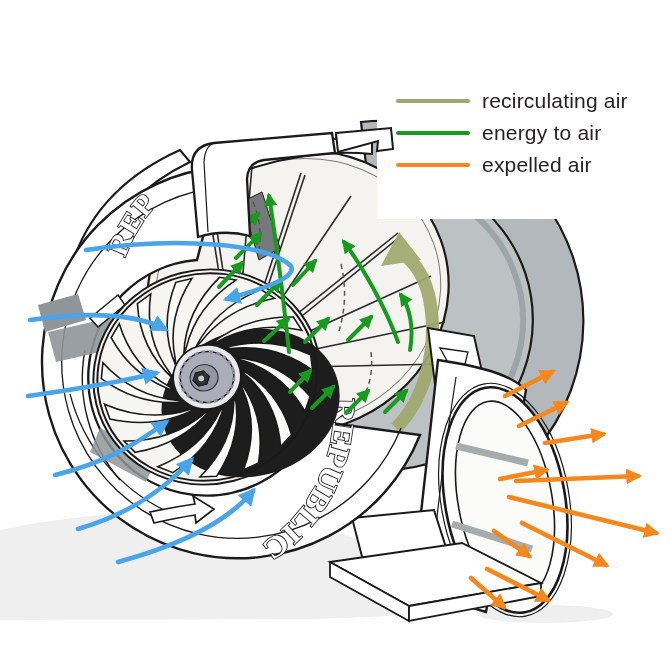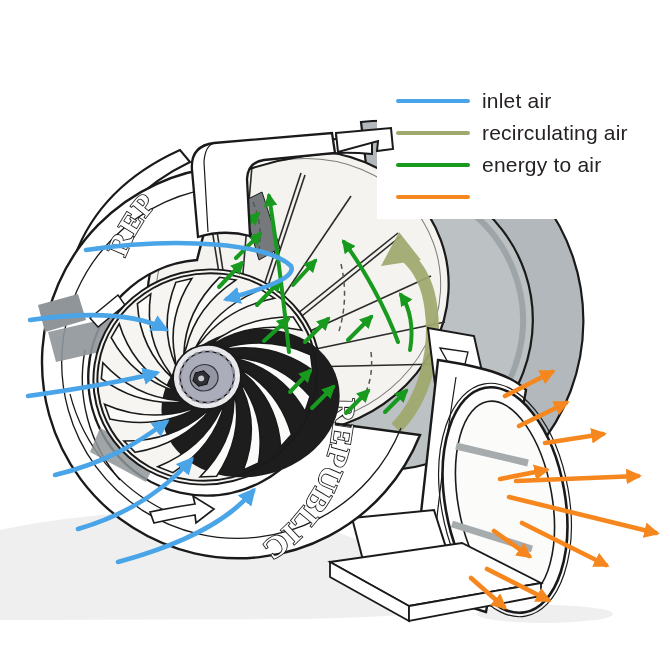--- a/index.html
+++ b/index.html
@@ -193,29 +193,26 @@
     <path d="M 30 320 C 100 310 140 316 165 329" marker-end="url(#mB)"></path>
     <path d="M 28 396 C 85 388 125 381 156 373" marker-end="url(#mB)"></path>
     <path d="M 55 475 C 105 463 138 443 166 422" marker-end="url(#mB)"></path>
     <path d="M 78 529 C 133 513 167 487 191 460" marker-end="url(#mB)"></path>
     <path d="M 118 562 C 195 541 232 516 253 491" marker-end="url(#mB)"></path>
   </g>
 </svg>
 
 <div class="legend">
   <div class="legend-row">
-    <span class="legend-line" style="background: rgb(73, 164, 232);"></span>
-    <span class="legend-label">inlet air</span>
-  </div>
-  <div class="legend-row">
     <span class="legend-line" style="background: rgb(160, 169, 109);"></span>
     <span class="legend-label">recirculating air</span>
   </div>
   <div class="legend-row">
     <span class="legend-line" style="background: rgb(24, 154, 30);"></span>
     <span class="legend-label">energy to air</span>
   </div>
   <div class="legend-row">
     <span class="legend-line" style="background: rgb(246, 135, 30);"></span>
+    <span class="legend-label">expelled air</span>
   </div>
 </div>
 
 </div>
 
 </body></html>

